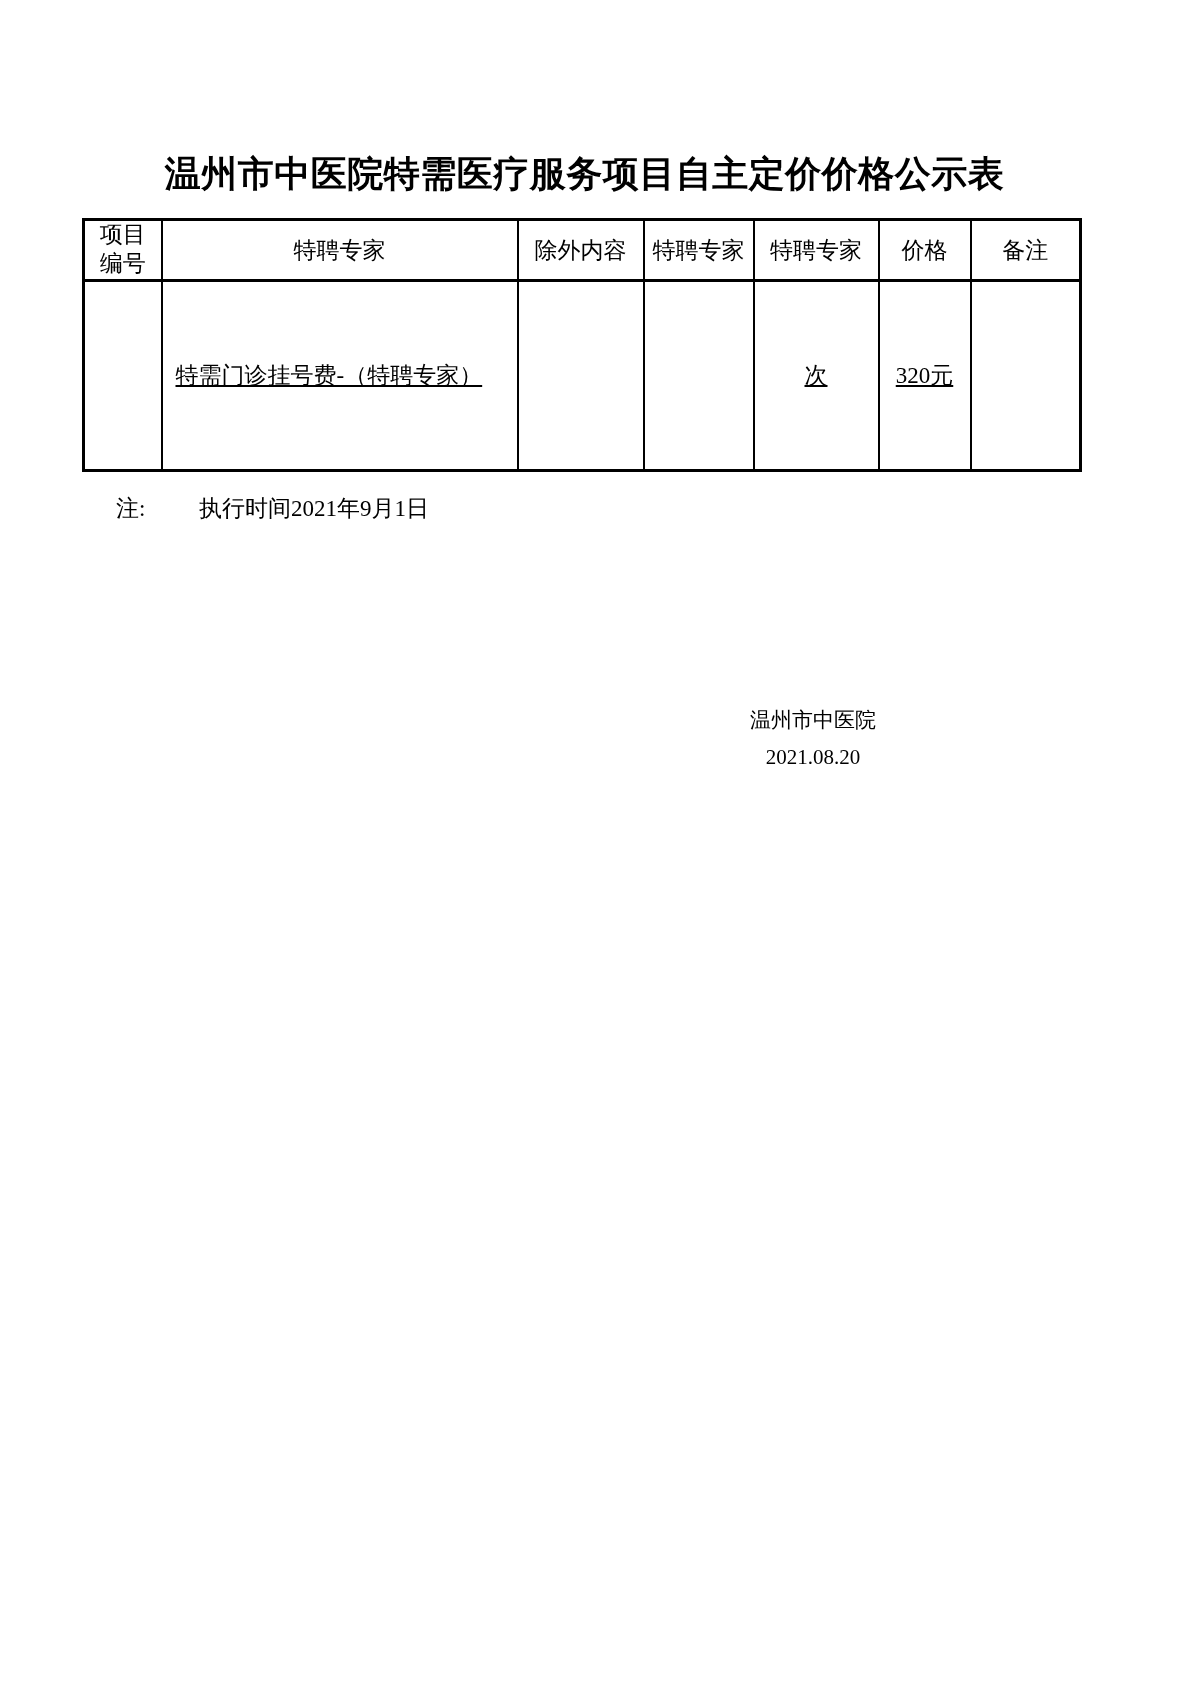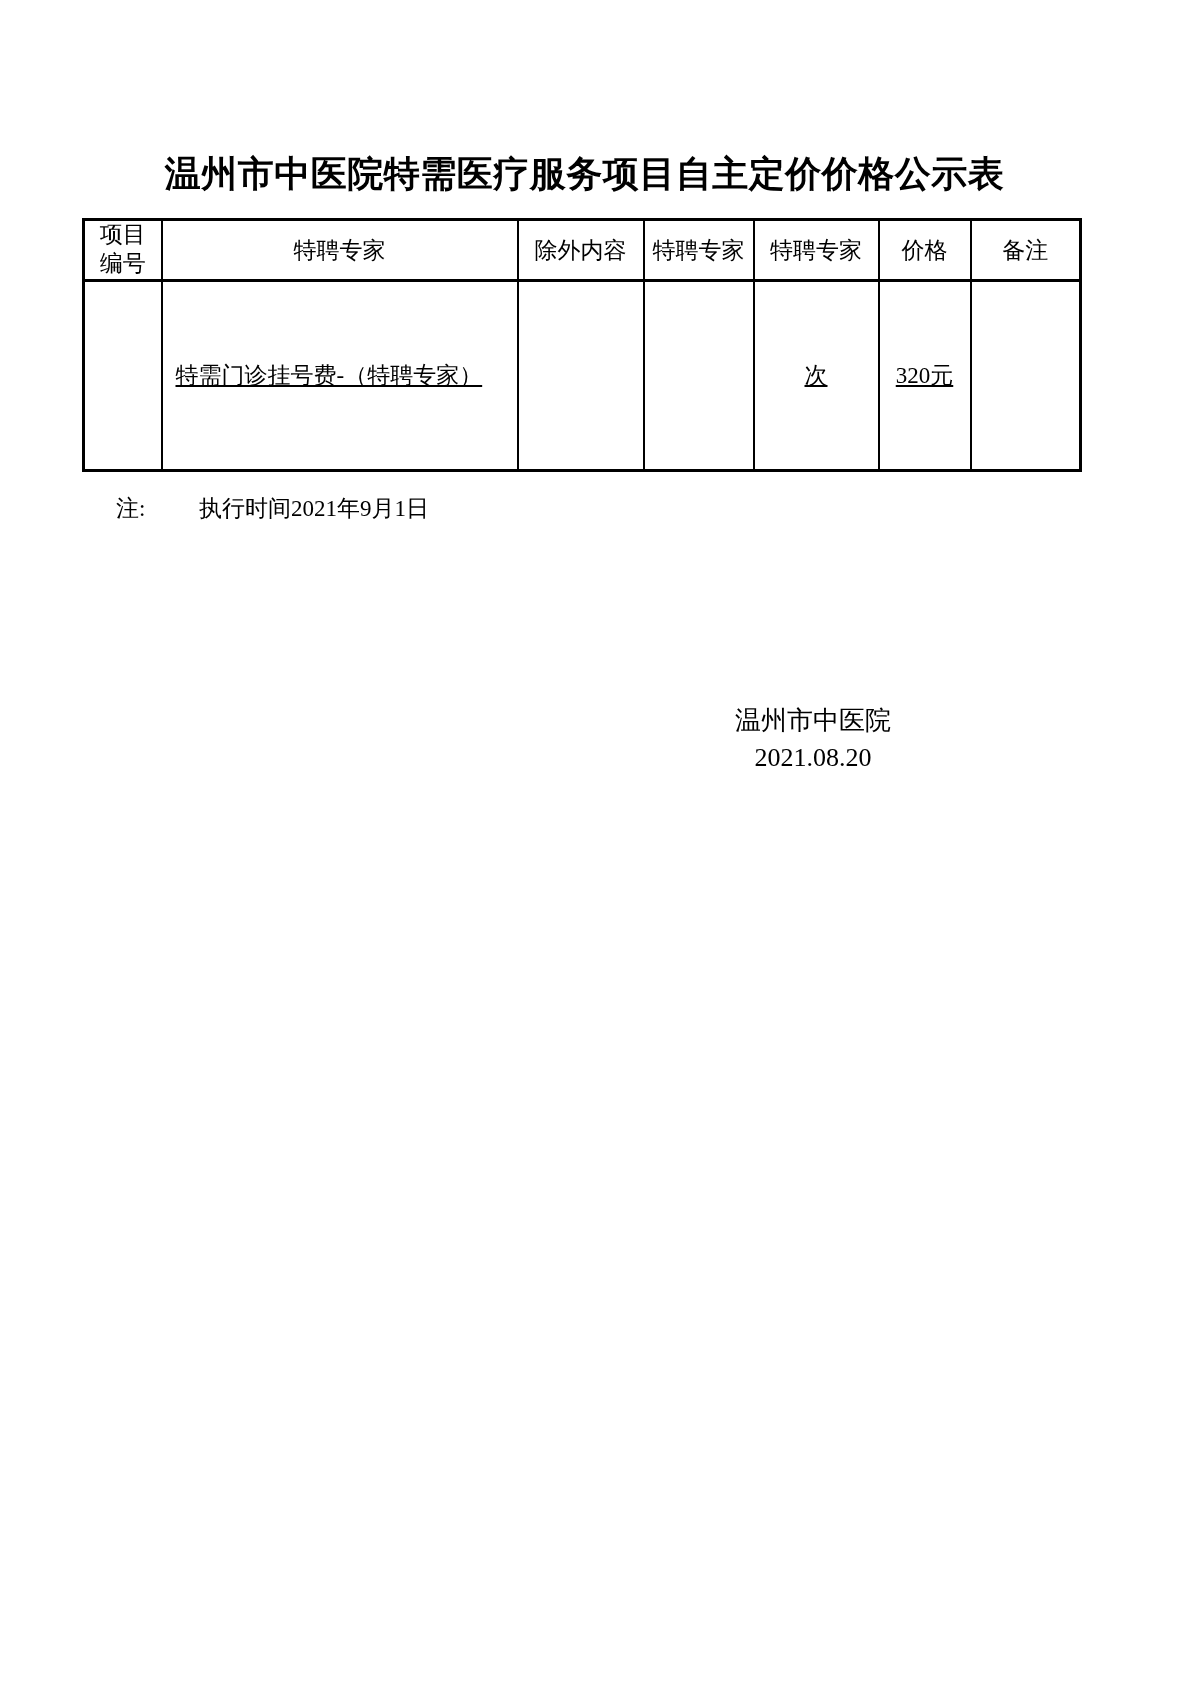--- a/index.html
+++ b/index.html
@@ -71,21 +71,21 @@
   .note-label {
     display: inline-block;
     width: 83px;
   }
   .signature-block {
     position: absolute;
     left: 618px;
     top: 702px;
     width: 390px;
     text-align: center;
-    font-size: 26px;
+    font-size: 21px;
     line-height: 37px;
   }
 </style>
 </head>
 <body>
 
 <div class="page">
 
   <h1 class="doc-title">温州市中医院特需医疗服务项目自主定价价格公示表</h1>
 

